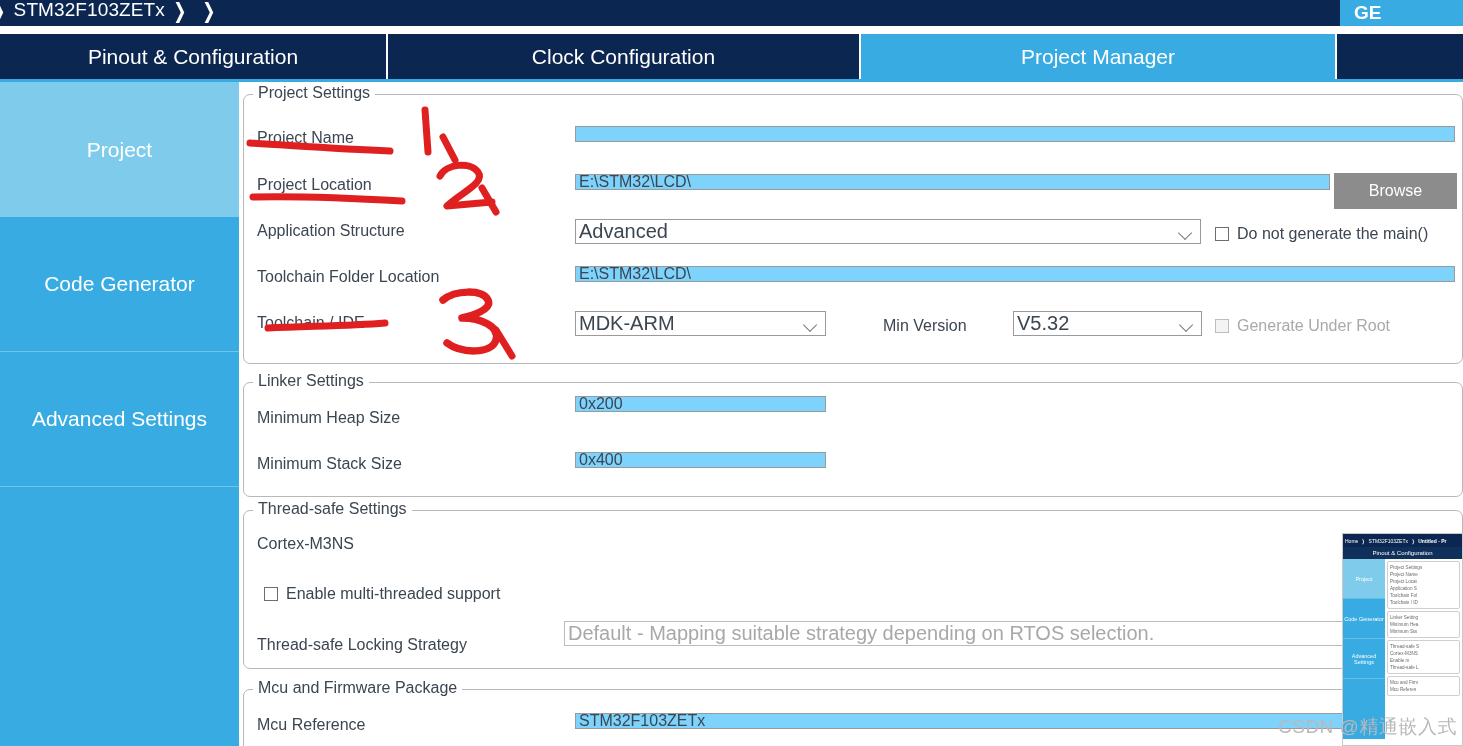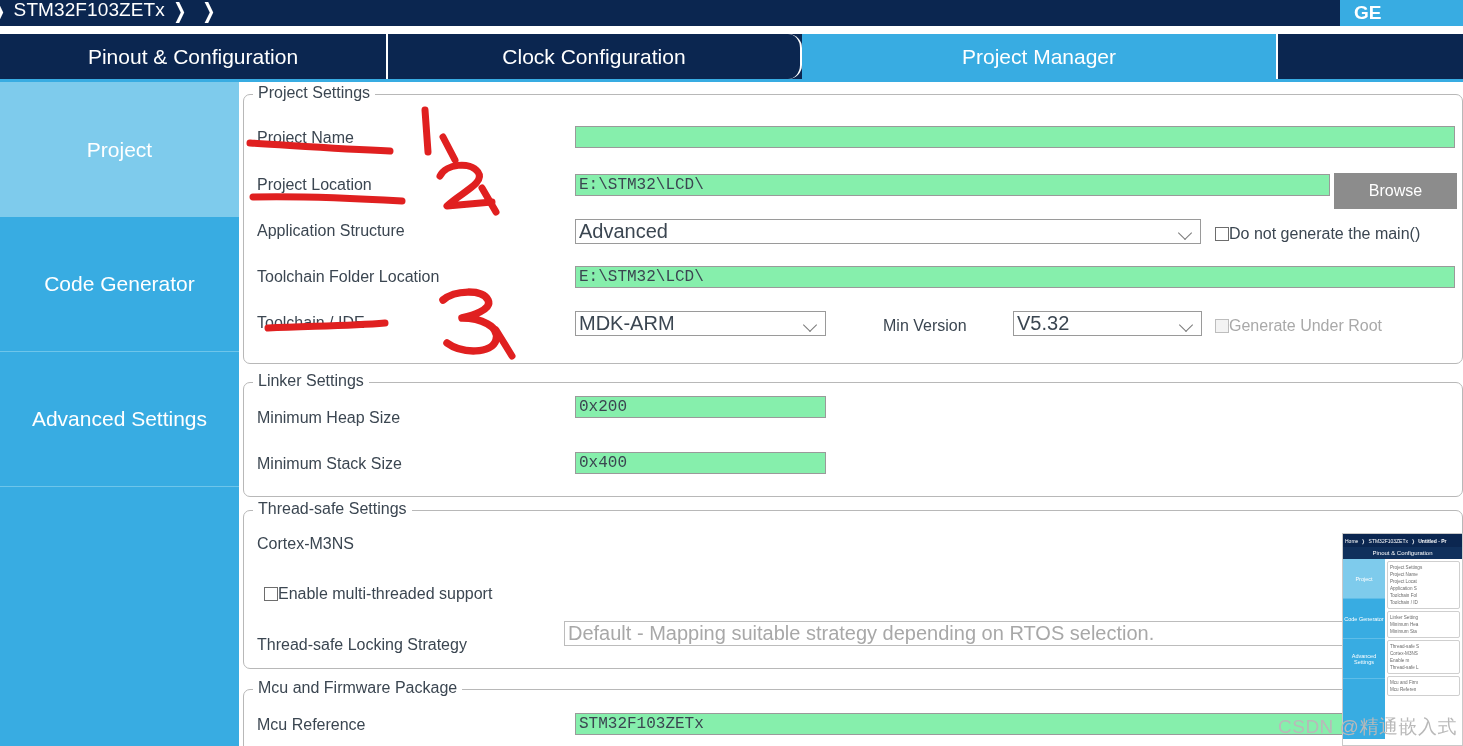--- a/index.html
+++ b/index.html
@@ -39,21 +39,21 @@
   .tabbar {
     position: absolute; left: 0; top: 34px; width: 1463px; height: 45px;
     background: #0b2650; display: flex; align-items: stretch;
   }
   .tab {
     display: flex; align-items: center; justify-content: center;
     color: #ffffff; font-size: 21px; position: relative;
     border-right: 2px solid #ffffff;
   }
   .tab.t1 { width: 388px; }
-  .tab.t2 { width: 414px; border-radius: 14px; }
+  .tab.t2 { width: 473px; }
   .tab.t3 { width: 476px; background: #38ace2; }
   .tab.t4 { width: 124px; border-right: none; }
 
   
   .tab-accent { position: absolute; left: 0; top: 79px; width: 1463px; height: 3px; background: #38ace2; }
 
   
   .sidebar {
     position: absolute; left: 0; top: 82px; width: 239px; height: 664px;
     background: #38ace2; overflow: hidden;
@@ -80,24 +80,24 @@
   .group > .legend {
     position: absolute; left: 9px; top: -11px;
     background: #ffffff; padding: 0 5px;
     font-size: 16px; color: #3b4651; white-space: nowrap;
   }
 
   .row { position: absolute; display: flex; align-items: center; }
   .lbl { font-size: 16px; color: #3b4651; white-space: nowrap; }
 
   .tbox {
-    border: 1px solid #9a9a9a; background: #86efac;
-    height: 22px; font-size: 16px; color: #3b4651;
+    border: 1px solid #9a9a9a; background: #7dd3fc;
+    height: 16px; font-size: 16px; color: #3b4651;
     padding: 0 3px; display: flex; align-items: center;
-    font-family: Liberation Mono, monospace;
+    font-family: Liberation Sans, sans-serif;
   }
 
   .combo {
     border: 1px solid #9a9a9a; background: #ffffff;
     height: 25px; font-size: 20px; color: #3b4651;
     padding: 0 3px; display: flex; align-items: center;
     justify-content: space-between;
   }
   .combo .caret {
     width: 14px; height: 14px; margin-right: 4px; flex: 0 0 auto;
@@ -109,21 +109,21 @@
     border-left: 1.6px solid #7a7a7a; border-bottom: 1.6px solid #7a7a7a;
     transform: rotate(-45deg);
   }
 
   .btn-browse {
     width: 123px; height: 36px; background: #8c8c8c; color: #ffffff;
     display: flex; align-items: center; justify-content: center;
     font-size: 16px; border: 1px solid #8c8c8c;
   }
 
-  .cbwrap { display: flex; align-items: center; }
+  .cbwrap { display: flex; align-items: center; gap: 8px; }
   .cbox {
     width: 14px; height: 14px; border: 1.5px solid #6d6d6d; background: #fff;
     flex: 0 0 auto;
   }
   .cbox.dis { border-color: #bdbdbd; background: #f3f3f3; }
   .cblabel { font-size: 16px; color: #3b4651; white-space: nowrap; }
   .cblabel.dis { color: #a9a9a9; }
 
   
   .annot { position: absolute; pointer-events: none; }

